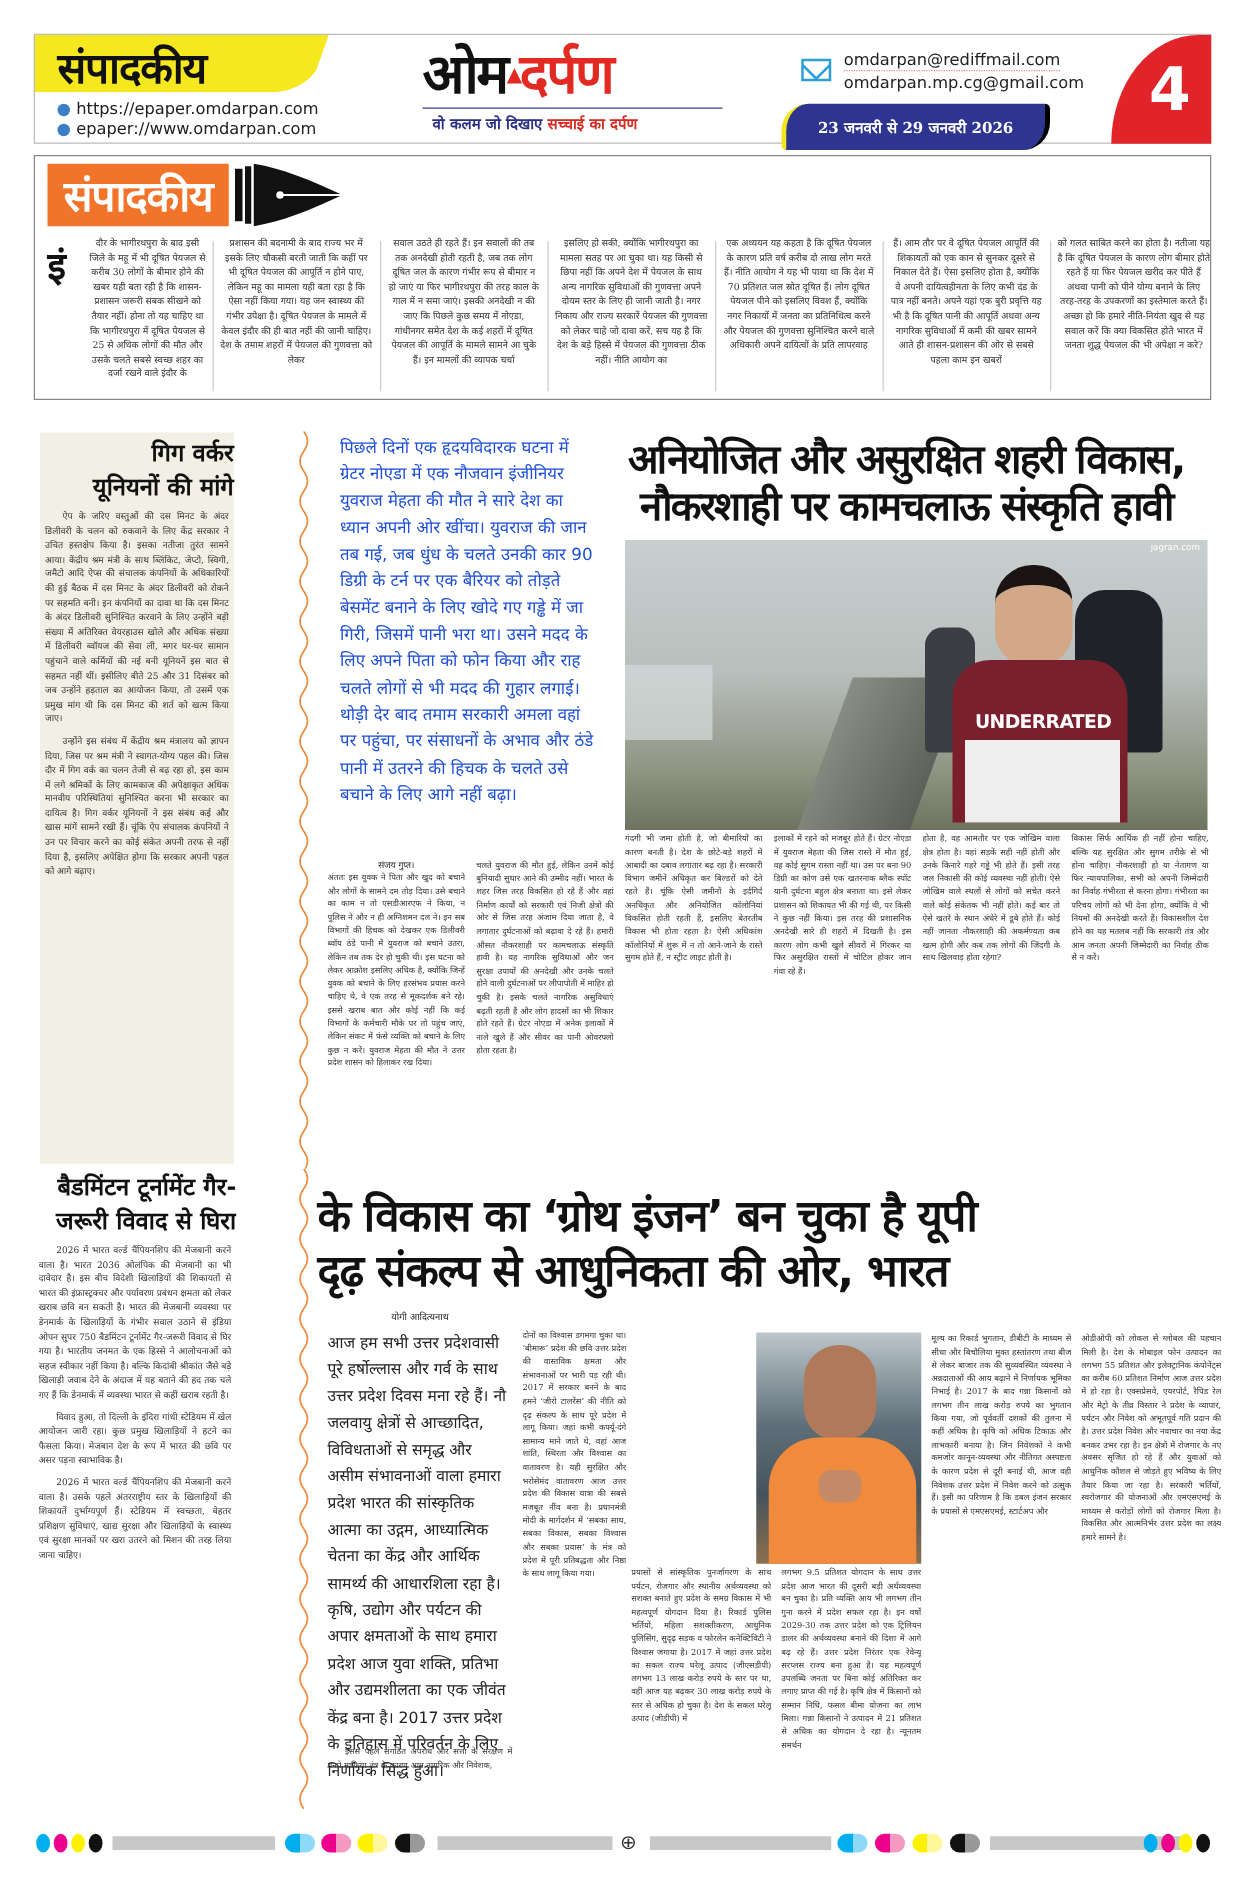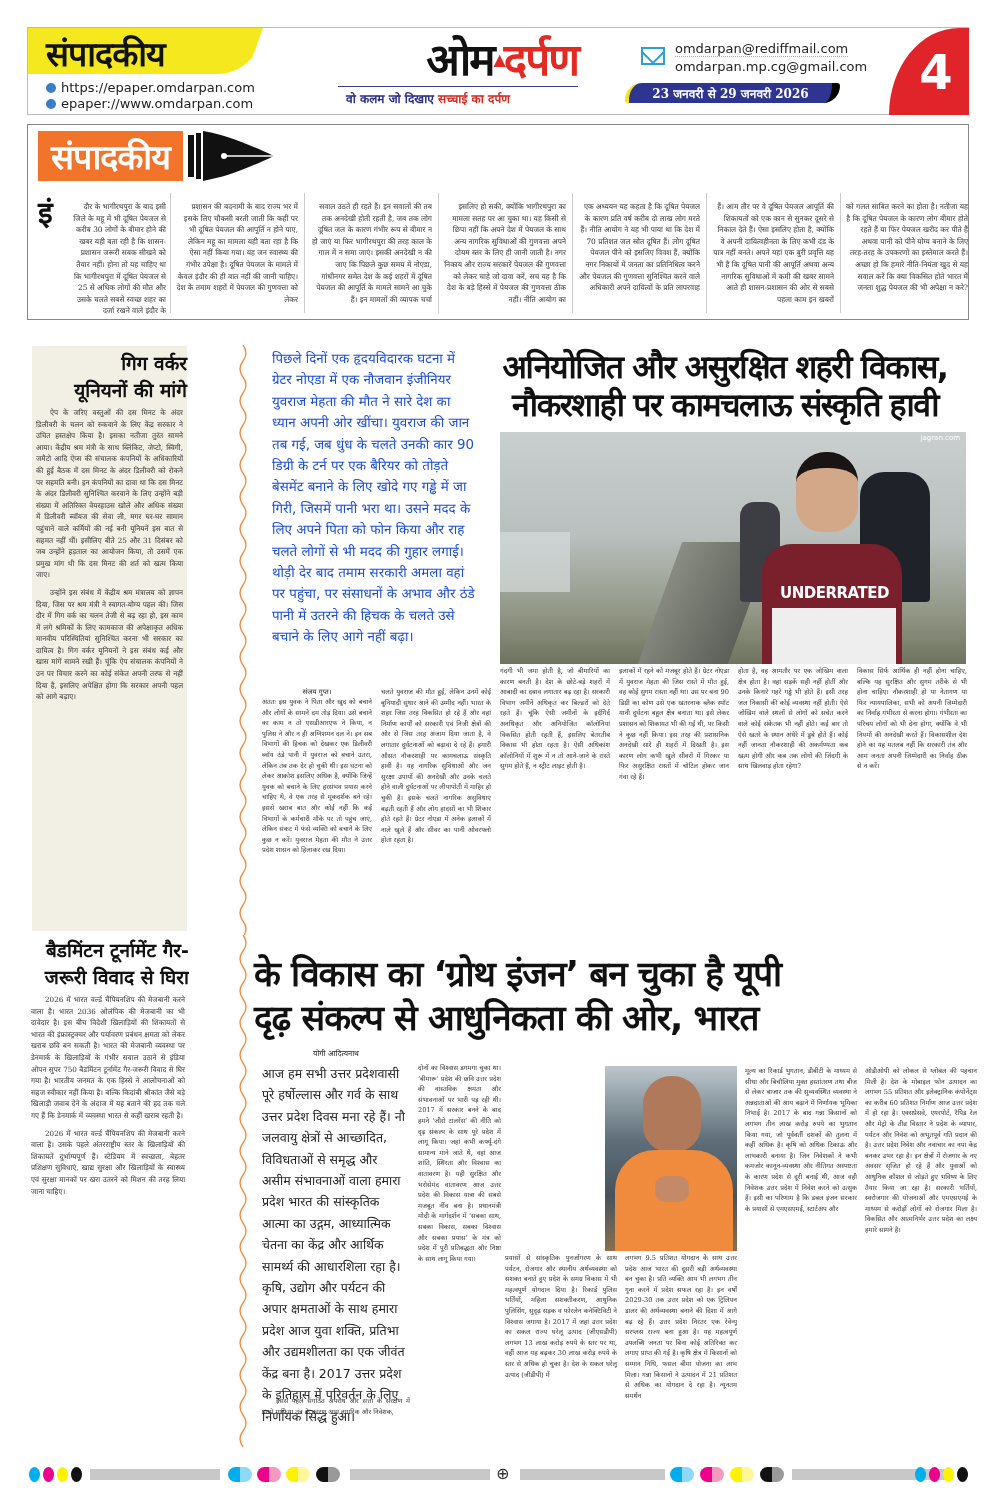--- a/index.html
+++ b/index.html
@@ -13,28 +13,28 @@
 .weblink i{display:inline-block;width:10px;height:10px;border-radius:50%;background:#3a7ec8}
 #logo{left:310px;top:6px;width:240px}
 #logo .l1{font:900 44px "DejaVu Sans",sans-serif;letter-spacing:-2px;line-height:52px}
 #logo .om{color:#111}
 #logo .dp{color:#e22a22}
 #logo .tag{border-top:1.5px solid #3b3f8e;font:bold 12px "DejaVu Serif",serif;color:#2a2f86;padding-top:3px;padding-left:8px}
 #logo .tag b{color:#d42a22}
 #mail-icon{left:613px;top:19px;width:24px;height:18px;border:2px solid #2e9fd6}
 #mail-icon:before{content:"";position:absolute;left:2px;top:-4px;width:14px;height:14px;border-right:2px solid #2e9fd6;border-bottom:2px solid #2e9fd6;transform:rotate(45deg)}
 .email{left:647px;font:13px "DejaVu Sans",sans-serif;color:#222}
-#date-pill{left:597px;top:55px;width:215px;height:20px;background:#2e3590;border-radius:22px 4px 22px 4px;border-left:4px solid #f3e61e;border-right:8px solid #000000;color:#fff;font:bold 12px "DejaVu Serif",serif;display:flex;align-items:center;justify-content:center}
+#date-pill{left:597px;top:55px;width:215px;height:37px;background:#2e3590;border-radius:22px 4px 22px 4px;border-left:4px solid #f3e61e;border-right:4px solid #000000;color:#fff;font:bold 12px "DejaVu Serif",serif;display:flex;align-items:center;justify-content:center}
 #page-num{left:861px;top:0;width:80px;height:87px;background:#e1232a;border-top-left-radius:70px 87px;color:#fff;font:bold 48px "DejaVu Sans",sans-serif;display:flex;align-items:center;justify-content:center;padding-left:14px}
 
 #editorial{left:27px;top:124px;width:942px;height:196px;border:1px solid #888}
 #ed-tab{left:10px;top:6px;width:145px;height:50px;background:#f2742a;color:#fff;font:bold 34px "DejaVu Sans",sans-serif;display:flex;align-items:center;justify-content:center;letter-spacing:-1px}
 #pen{left:158px;top:4px;width:90px;height:54px}
 #ed-headline{left:260px;top:4px;width:675px;text-align:center;font:32px "DejaVu Sans",sans-serif;line-height:40px;color:#111;letter-spacing:-1px}
-.ecol{top:76px;width:122px;font-size:7.4px;line-height:11.6px;text-align:right;color:#333;overflow:hidden;height:122px}
+.ecol{top:64px;width:122px;font-size:7.4px;line-height:11.6px;text-align:center;color:#333;overflow:hidden;height:122px}
 .vrule{top:68px;width:1px;height:120px;background:#ccc}
 #dropcap{left:10px;top:66px;font:bold 30px "DejaVu Sans",sans-serif;color:#111}
 
 #gig-box{left:32px;top:346px;width:155px;height:585px;background:#f2f0e4}
 #gig-box h2,#bad h2{font:bold 19px "DejaVu Sans",sans-serif;text-align:right;line-height:27px;color:#111;padding-top:4px}
 .body-sm{font-size:7.2px;line-height:11.6px;color:#333;text-align:justify;text-indent:14px;padding:3px 4px}
 #bad{left:27px;top:933px;width:162px;height:510px}
 
 #lede{left:272px;top:348px;width:205px;font:13.4px "DejaVu Sans",sans-serif;line-height:21.4px;color:#1d4ed8}
 #h1{left:486px;top:348px;width:478px;font:bold 32px "DejaVu Sans",sans-serif;line-height:38px;text-align:center;color:#111;letter-spacing:-1.5px}
@@ -58,21 +58,21 @@
   <div class="abs weblink" style="top:52px">
       <i></i>
       <span>https://epaper.omdarpan.com</span>
     </div>
   <div class="abs weblink" style="top:68px">
       <i></i>
       <span>epaper://www.omdarpan.com</span>
     </div>
 
   <div id="logo" class="abs">
-    <div class="l1" style="text-align:right"><span class="om">ओम</span><span style="color:#e22a22;font-size:16px;vertical-align:top">▲</span><span class="dp">दर्पण</span></div>
+    <div class="l1" style="text-align:left"><span class="om">ओम</span><span style="color:#e22a22;font-size:16px;vertical-align:top">▲</span><span class="dp">दर्पण</span></div>
     <div class="tag"><span>वो कलम जो दिखाए</span> <b>सच्चाई का दर्पण</b></div>
   </div>
 
   <div id="mail-icon" class="abs"></div>
   <div class="abs email" style="top:13px;border-bottom:1px dotted #e88">omdarpan@rediffmail.com</div>
   <div class="abs email" style="top:31px">omdarpan.mp.cg@gmail.com</div>
   <div id="date-pill" class="abs">23 जनवरी से 29 जनवरी 2026</div>
   <div id="page-num" class="abs">4</div>
 </div>
 
@@ -109,20 +109,21 @@
   <p class="body-sm">ऐप के जरिए वस्तुओं की दस मिनट के अंदर डिलीवरी के चलन को रुकवाने के लिए केंद्र सरकार ने उचित हस्तक्षेप किया है। इसका नतीजा तुरंत सामने आया। केंद्रीय श्रम मंत्री के साथ ब्लिंकिट, जेप्टो, स्विगी, जमैटो आदि ऐप्स की संचालक कंपनियों के अधिकारियों की हुई बैठक में दस मिनट के अंदर डिलीवरी को रोकने पर सहमति बनी। इन कंपनियों का दावा था कि दस मिनट के अंदर डिलीवरी सुनिश्चित करवाने के लिए उन्होंने बड़ी संख्या में अतिरिक्त वेयरहाउस खोले और अधिक संख्या में डिलीवरी ब्वॉयज की सेवा ली, मगर घर-घर सामान पहुंचाने वाले कर्मियों की नई बनी यूनियनें इस बात से सहमत नहीं थीं। इसीलिए बीते 25 और 31 दिसंबर को जब उन्होंने हड़ताल का आयोजन किया, तो उसमें एक प्रमुख मांग थी कि दस मिनट की शर्त को खत्म किया जाए।</p>
   <p class="body-sm">उन्होंने इस संबंध में केंद्रीय श्रम मंत्रालय को ज्ञापन दिया, जिस पर श्रम मंत्री ने स्वागत-योग्य पहल की। जिस दौर में गिग वर्क का चलन तेजी से बढ़ रहा हो, इस काम में लगे श्रमिकों के लिए कामकाज की अपेक्षाकृत अधिक मानवीय परिस्थितियां सुनिश्चित करना भी सरकार का दायित्व है। गिग वर्कर यूनियनों ने इस संबंध कई और खास मांगें सामने रखी हैं। चूंकि ऐप संचालक कंपनियों ने उन पर विचार करने का कोई संकेत अपनी तरफ से नहीं दिया है, इसलिए अपेक्षित होगा कि सरकार अपनी पहल को आगे बढ़ाए।</p>
 </div>
 
 <div id="bad" class="abs" style="overflow:hidden">
   <h2>
       <div>बैडमिंटन टूर्नामेंट गैर-</div>
       <div>जरूरी विवाद से घिरा</div>
     </h2>
   <p class="body-sm">2026 में भारत वर्ल्ड चैंपियनशिप की मेजबानी करने वाला है। भारत 2036 ओलंपिक की मेजबानी का भी दावेदार है। इस बीच विदेशी खिलाड़ियों की शिकायतों से भारत की इंफ्रास्ट्रक्चर और पर्यावरण प्रबंधन क्षमता को लेकर खराब छवि बन सकती है। भारत की मेजबानी व्यवस्था पर डेनमार्क के खिलाड़ियों के गंभीर सवाल उठाने से इंडिया ओपन सुपर 750 बैडमिंटन टूर्नामेंट गैर-जरूरी विवाद से घिर गया है। भारतीय जनमत के एक हिस्से ने आलोचनाओं को सहज स्वीकार नहीं किया है। बल्कि किदांबी श्रीकांत जैसे बड़े खिलाड़ी जवाब देने के अंदाज में यह बताने की हद तक चले गए हैं कि डेनमार्क में व्यवस्था भारत से कहीं खराब रहती है।</p>
+  <p class="body-sm">विवाद हुआ, तो दिल्ली के इंदिरा गांधी स्टेडियम में खेल आयोजन जारी रहा। कुछ प्रमुख खिलाड़ियों ने हटने का फैसला किया। मेजबान देश के रूप में भारत की छवि पर असर पड़ना स्वाभाविक है।</p>
   <p class="body-sm">2026 में भारत वर्ल्ड चैंपियनशिप की मेजबानी करने वाला है। उसके पहले अंतरराष्ट्रीय स्तर के खिलाड़ियों की शिकायतें दुर्भाग्यपूर्ण हैं। स्टेडियम में स्वच्छता, बेहतर प्रशिक्षण सुविधाएं, खाद्य सुरक्षा और खिलाड़ियों के स्वास्थ्य एवं सुरक्षा मानकों पर खरा उतरने को मिशन की तरह लिया जाना चाहिए।</p>
 </div>
 
 <svg class="abs" style="left:236px;top:345px" width="14" height="590">
   <path d="M7 0 Q13 8 7 16 T7 32 T7 48 T7 64 T7 80 T7 96 T7 112 T7 128 T7 144 T7 160 T7 176 T7 192 T7 208 T7 224 T7 240 T7 256 T7 272 T7 288 T7 304 T7 320 T7 336 T7 352 T7 368 T7 384 T7 400 T7 416 T7 432 T7 448 T7 464 T7 480 T7 496 T7 512 T7 528 T7 544 T7 560 T7 576 T7 592" fill="none" stroke="#f08a3c" stroke-width="1.3"></path>
 </svg>
 <svg class="abs" style="left:236px;top:935px" width="14" height="515">
   <path d="M7 0 Q13 8 7 16 T7 32 T7 48 T7 64 T7 80 T7 96 T7 112 T7 128 T7 144 T7 160 T7 176 T7 192 T7 208 T7 224 T7 240 T7 256 T7 272 T7 288 T7 304 T7 320 T7 336 T7 352 T7 368 T7 384 T7 400 T7 416 T7 432 T7 448 T7 464 T7 480 T7 496 T7 512" fill="none" stroke="#f08a3c" stroke-width="1.3"></path>
 </svg>
 
@@ -130,21 +131,21 @@
 <div id="h1" class="abs">
   <div>अनियोजित और असुरक्षित शहरी विकास,</div>
   <div>नौकरशाही पर कामचलाऊ संस्कृति हावी</div>
 </div>
 <div id="photo1" class="abs">
   <div class="abs" style="left:0;top:100px;width:70px;height:60px;background:#d6dbdb;opacity:.7"></div>
   <div class="abs" style="left:160px;top:110px;width:90px;height:122px;background:linear-gradient(100deg,#8a8d84,#5c5f57);transform:skewX(-20deg)"></div>
   <div class="abs" style="left:240px;top:70px;width:40px;height:100px;background:#3c3e44;border-radius:14px 14px 4px 4px"></div>
   <div class="abs" style="left:360px;top:40px;width:70px;height:130px;background:#1f2229;border-radius:24px 24px 4px 4px"></div>
   <div class="abs" style="left:296px;top:20px;width:62px;height:80px;background:#d3a889;border-radius:30px 30px 26px 26px;border-top:16px solid #1a1514"></div>
-  <div class="abs" style="left:262px;top:112px;width:140px;height:130px;background:#7a1f2c;border-radius:30px 30px 0 0">
+  <div class="abs" style="left:262px;top:96px;width:140px;height:130px;background:#7a1f2c;border-radius:30px 30px 0 0">
     <div style="position:absolute;left:18px;top:40px;font:bold 15px 'DejaVu Sans',sans-serif;color:#fff;letter-spacing:-.5px">UNDERRATED</div>
     <div style="position:absolute;left:10px;top:64px;width:124px;height:66px;background:#eee"></div>
   </div>
   <div class="abs" style="right:6px;top:2px;font:7px 'DejaVu Sans',sans-serif;color:#fff">jagran.com</div>
 </div>
 <div class="abs" style="left:262px;top:687px;width:110px;text-align:center;font-size:7px">संजय गुप्त।</div>
 <div class="abs fcol" style="left:262px;top:697px;width:110px;height:238px;font-size:6.6px">अंततः इस युवक ने पिता और खुद को बचाने और लोगों के सामने दम तोड़ दिया। उसे बचाने का काम न तो एसडीआरएफ ने किया, न पुलिस ने और न ही अग्निशमन दल ने। इन सब विभागों की हिचक को देखकर एक डिलीवरी ब्वॉय ठंडे पानी में युवराज को बचाने उतरा, लेकिन तब तक देर हो चुकी थी। इस घटना को लेकर आक्रोश इसलिए अधिक है, क्योंकि जिन्हें युवक को बचाने के लिए हरसंभव प्रयास करने चाहिए थे, वे एक तरह से मूकदर्शक बने रहे। इससे खराब बात और कोई नहीं कि कई विभागों के कर्मचारी मौके पर तो पहुंच जाएं, लेकिन संकट में फंसे व्यक्ति को बचाने के लिए कुछ न करें। युवराज मेहता की मौत ने उत्तर प्रदेश शासन को हिलाकर रख दिया।</div>
 <div class="abs fcol" style="left:381px;top:687px;width:110px;height:248px;font-size:6.6px">चलते युवराज की मौत हुई, लेकिन उनमें कोई बुनियादी सुधार आने की उम्मीद नहीं। भारत के शहर जिस तरह विकसित हो रहे हैं और वहां निर्माण कार्यों को सरकारी एवं निजी क्षेत्रों की ओर से जिस तरह अंजाम दिया जाता है, वे लगातार दुर्घटनाओं को बढ़ावा दे रहे हैं। हमारी औसत नौकरशाही पर कामचलाऊ संस्कृति हावी है। यह नागरिक सुविधाओं और जन सुरक्षा उपायों की अनदेखी और उनके चलते होने वाली दुर्घटनाओं पर लीपापोती में माहिर हो चुकी है। इसके चलते नागरिक असुविधाएं बढ़ती रहती हैं और लोग हादसों का भी शिकार होते रहते हैं। ग्रेटर नोएडा में अनेक इलाकों में नाले खुले हैं और सीवर का पानी ओवरफ्लो होता रहता है।</div>
 <div class="abs fcol" style="left:500px;top:666px;width:110px;height:270px;font-size:6.6px">गंदगी भी जमा होती है, जो बीमारियों का कारण बनती है। देश के छोटे-बड़े शहरों में आबादी का दबाव लगातार बढ़ रहा है। सरकारी विभाग जमीनें अधिकृत कर बिल्डरों को देते रहते हैं। चूंकि ऐसी जमीनों के इर्दगिर्द अनधिकृत और अनियोजित कॉलोनियां विकसित होती रहती हैं, इसलिए बेतरतीब विकास भी होता रहता है। ऐसी अधिकांश कॉलोनियों में शुरू में न तो आने-जाने के रास्ते सुगम होते हैं, न स्ट्रीट लाइट होती है।</div>
 <div class="abs fcol" style="left:619px;top:666px;width:110px;height:270px;font-size:6.6px">इलाकों में रहने को मजबूर होते हैं। ग्रेटर नोएडा में युवराज मेहता की जिस रास्ते में मौत हुई, वह कोई सुगम रास्ता नहीं था। उस पर बना 90 डिग्री का कोण उसे एक खतरनाक ब्लैक स्पॉट यानी दुर्घटना बहुल क्षेत्र बनाता था। इसे लेकर प्रशासन को शिकायत भी की गई थी, पर किसी ने कुछ नहीं किया। इस तरह की प्रशासनिक अनदेखी सारे ही शहरों में दिखती है। इस कारण लोग कभी खुले सीवरों में गिरकर या फिर असुरक्षित रास्तों में चोटिल होकर जान गंवा रहे हैं।</div>

